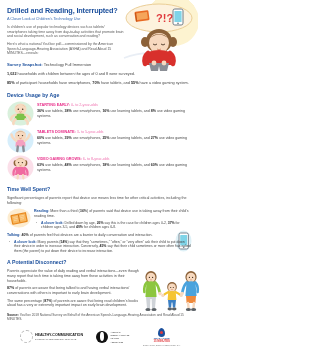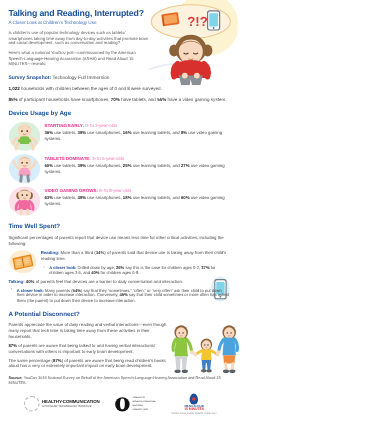--- a/index.html
+++ b/index.html
@@ -278,21 +278,21 @@
 
           <path d="M27 62 L47 62 L45 70 L38 70 L37 65 L36 70 L29 70 Z" fill="#8b8f96"></path>
 
           <circle cx="32" cy="62" r="2.4" fill="#f7d9bf"></circle>
           <circle cx="42" cy="62" r="2.4" fill="#f7d9bf"></circle>
         </g>
       </svg>
     </div>
 
     <div class="header-inner">
-      <div class="title">Talking and Reading, Interrupted?</div>
+      <div class="title">Drilled and Reading, Interrupted?</div>
       <div class="subtitle">A Closer Look at Children's Technology Use</div>
       <div class="intro">Is children's use of popular technology devices such as tablets/ smartphones taking time away from day-to-day activities that promote brain and social development, such as conversation and reading?</div>
       <div class="intro">Here's what a national YouGov poll—commissioned by the American Speech-Language-Hearing Association (ASHA) and Read Aloud 15 MINUTES—reveals:</div>
     </div>
   </div>
 
   <div class="section snapshot">
     <div class="snap-head">
       <b>Survey Snapshot:</b><span> Technology Full Immersion</span>
     </div>

